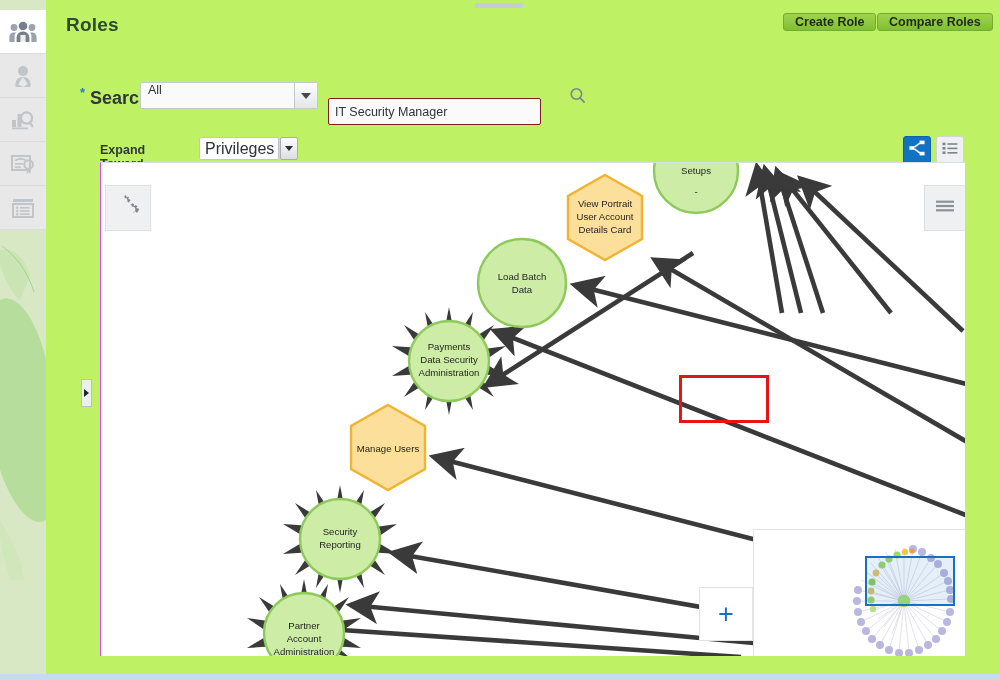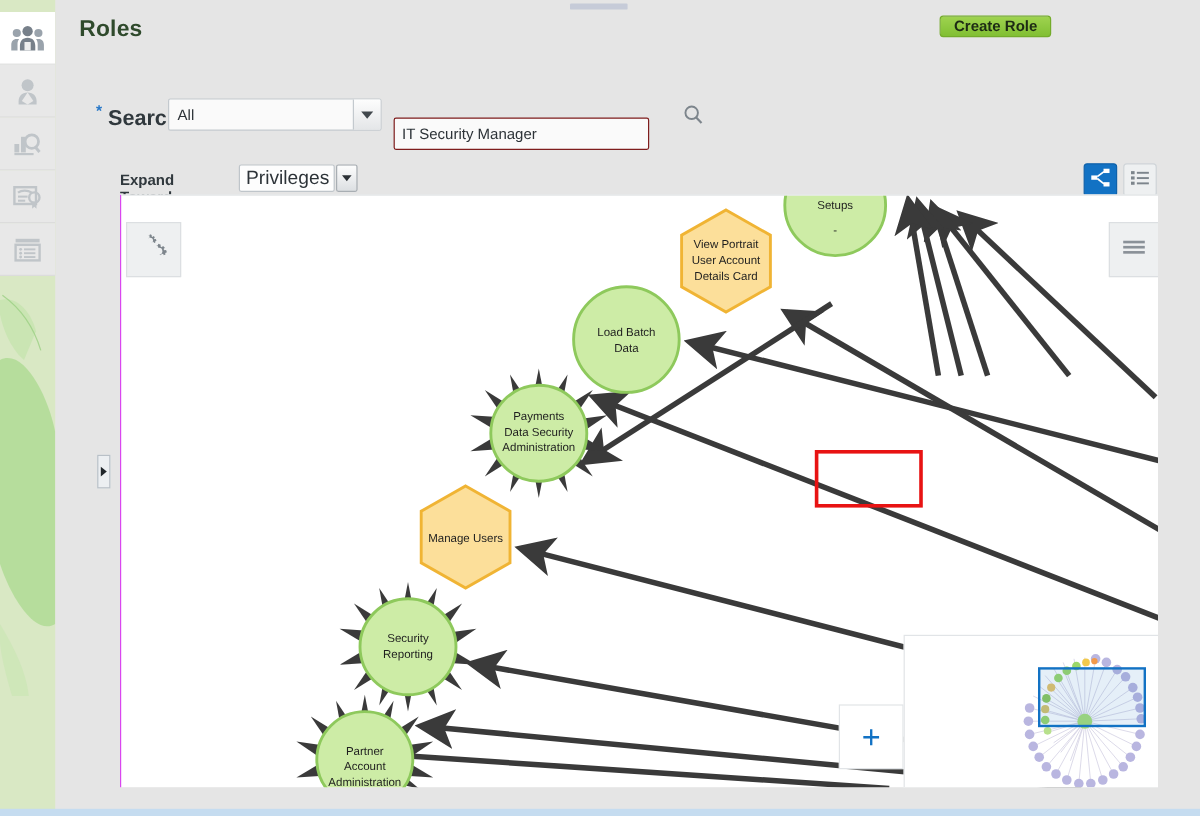--- a/index.html
+++ b/index.html
@@ -6,21 +6,21 @@
   html, body {
     margin: 0; padding: 0;
     width: 1000px; height: 680px;
     overflow: hidden;
     font-family: "Liberation Sans", sans-serif;
     background: #ffffff;
   }
   #app {
     position: relative;
     width: 1000px; height: 680px;
-    background: #e5e5e5;
+    background: #bef264;
   }
 
   
   #leftrail {
     position: absolute; left: 0; top: 0;
     width: 46px; height: 680px;
     background: #d9e8c4;
     overflow: hidden;
   }
   #leafdeco {
@@ -73,21 +73,21 @@
   }
   #lbl-search {
     position: absolute; left: 10px; top: 6px;
     font-size: 18px; font-weight: bold; color: #30383d; text-align: right;
   }
   #sel-scope {
     position: absolute; left: 60px; top: 0;
     width: 178px; height: 27px;
     background: #fafafa; border: 1px solid #c3c9ce;
     border-radius: 2px;
-    display: flex; align-items: center; gap: 32px;
+    display: flex; align-items: flex-start; gap: 32px;
   }
   #sel-scope .val {
     flex: 1; padding-left: 7px; font-size: 12.5px; color: #2d3338;
     overflow: hidden; white-space: nowrap;
   }
   #sel-scope .arrowbox {
     width: 23px; height: 25px; margin-right: 0;
     background: linear-gradient(to bottom,#fdfdfd,#e4e6e8);
     border-left: 1px solid #c3c9ce;
     display: flex; align-items: center; justify-content: center;
@@ -311,20 +311,23 @@
 
     </div>
   </div>
 
   <div id="tophandle"></div>
 
   <div id="pagetitle">Roles</div>
 
   <div class="gbtn" id="btn-create">
     <span>Create Role</span>
+  </div>
+  <div class="gbtn" id="btn-compare">
+    <span>Compare Roles</span>
   </div>
 
   <div id="searchrow">
     <div id="req-star">*</div>
     <div id="lbl-search">Search</div>
 
     <div id="sel-scope">
       <div class="val">All</div>
       <div class="arrowbox">
         <span class="caret-dn"></span>

